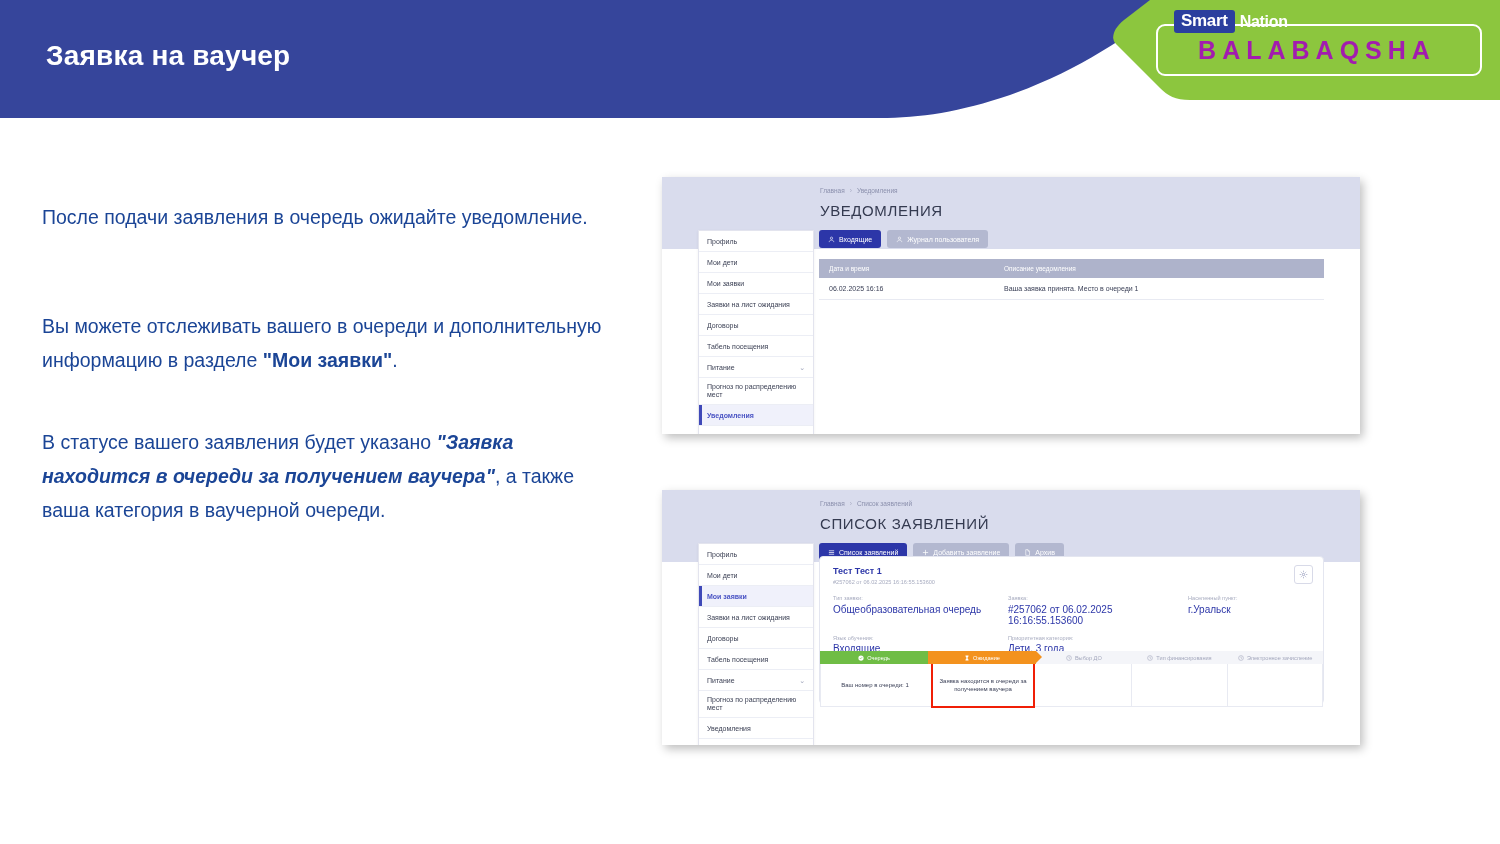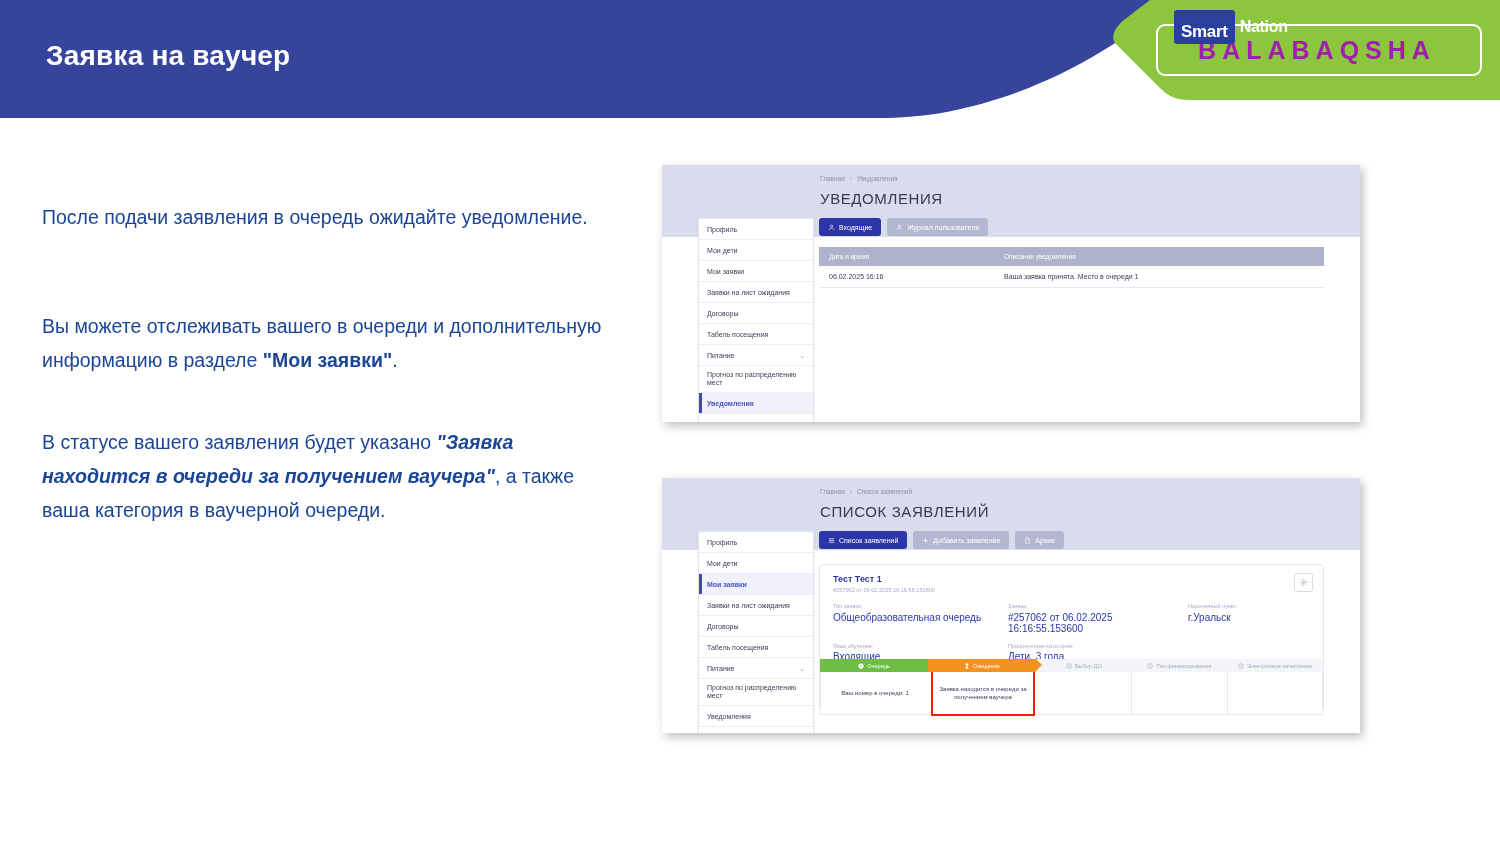--- a/index.html
+++ b/index.html
@@ -69,21 +69,21 @@
     display: flex;
     align-items: center;
     gap: 5px;
     z-index: 3;
   }
   .logo-smart-box {
     background: #2b3f9e;
     color: #ffffff;
     font-size: 17px;
     font-weight: bold;
-    padding: 12px 7px 2px 7px;
+    padding: 1px 7px 2px 7px;
     border-radius: 3px;
     letter-spacing: -0.3px;
   }
   .logo-nation {
     color: #ffffff;
     font-size: 16px;
     font-weight: bold;
     letter-spacing: -0.3px;
   }
   .logo-balabaqsha-box {
@@ -126,20 +126,21 @@
   .block3 { margin-top: 48px; }
   .b { font-weight: bold; }
   .bi { font-weight: bold; font-style: italic; }
 
   
   .shot {
     position: absolute;
     background: #ffffff;
     box-shadow: 3px 4px 9px rgba(0,0,0,0.25);
     overflow: hidden;
+    margin-top: 12px;
   }
   .shot-header {
     position: absolute;
     left: 0; top: 0;
     right: 0;
     background: #d9dced;
   }
   .breadcrumb {
     position: absolute;
     font-size: 6.5px;
@@ -521,21 +522,21 @@
     </div>
     <div class="tab">
       <svg width="7" height="7" viewBox="0 0 16 16" fill="none" stroke="#ffffff" stroke-width="1.4">
         <path d="M4 1.5h5l3.5 3.5v9.5H4z"></path>
           <path d="M9 1.5V5h3.5"></path>
       </svg>
       <span>Архив</span>
     </div>
   </div>
 
-  <div class="card" style="left:157px; top:86px; width:505px; height:148px;">
+  <div class="card" style="left:157px; top:66px; width:505px; height:148px;">
 
     <div class="card-name">Тест Тест 1</div>
     <div class="card-sub">#257062 от 06.02.2025 16:16:55.153600</div>
 
     <div class="card-gear">
       <svg width="9" height="9" viewBox="0 0 20 20" fill="none" stroke="#8a90b5" stroke-width="1.6">
         <circle cx="10" cy="10" r="2.7"></circle>
         <path d="M10 1.6v2.4M10 16v2.4M1.6 10h2.4M16 10h2.4M4.1 4.1l1.7 1.7M14.2 14.2l1.7 1.7M15.9 4.1l-1.7 1.7M5.8 14.2l-1.7 1.7"></path>
       </svg>
     </div>

